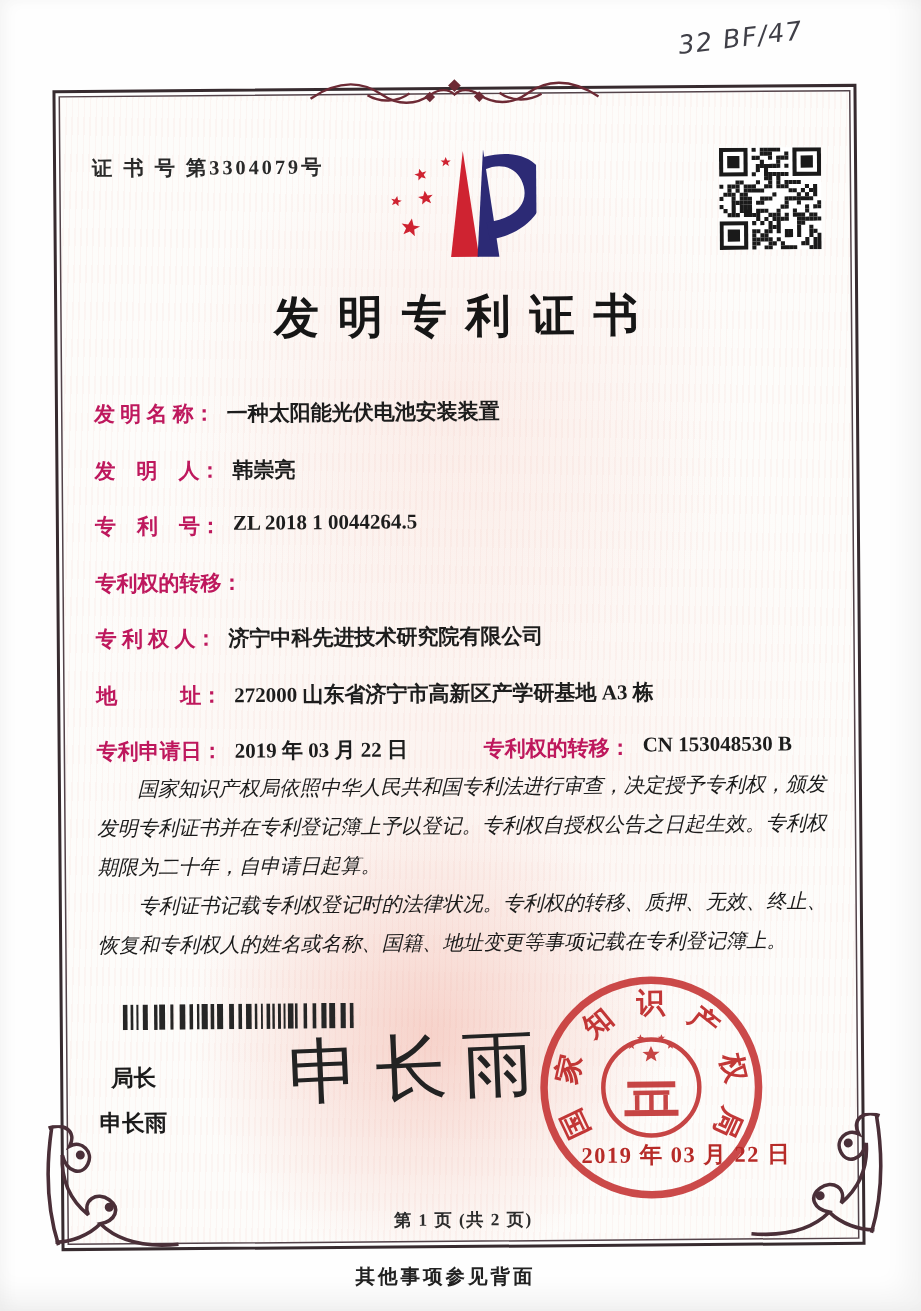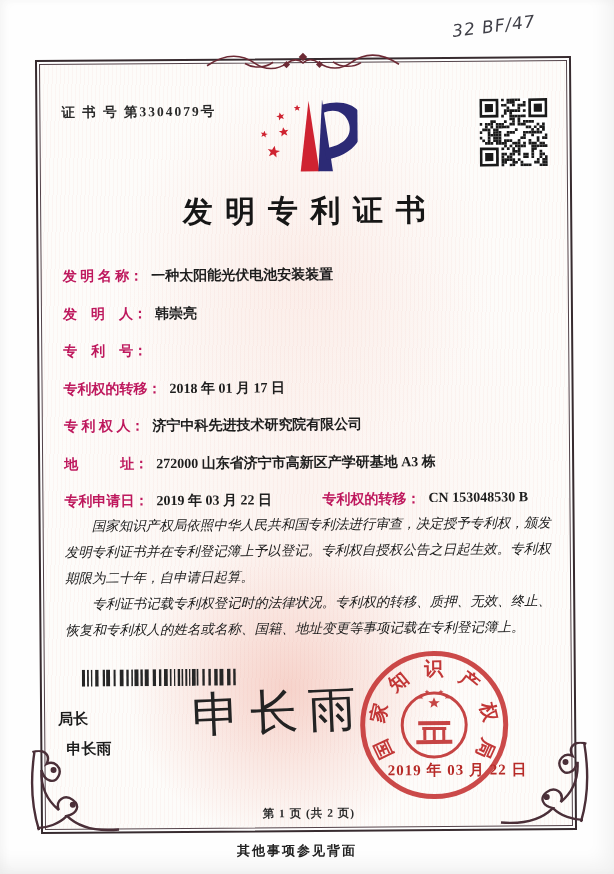--- a/index.html
+++ b/index.html
@@ -29,21 +29,21 @@
   .fields{position:absolute;left:24px;top:206px;width:492px;font-size:14px;}
   .frow{display:flex;height:18px;margin-bottom:19.5px;white-space:nowrap;}
   .flabel{font-weight:700;color:#be185d;margin-right:8px;}
   .fvalue{font-weight:600;color:#1d1d1d;}
   .grant-row{position:relative;}
   .grant-second{position:absolute;left:258px;top:0;display:flex;}
   .paras{position:absolute;left:24px;top:452px;width:486px;font-size:13.5px;line-height:26px;
         color:#1b1b1b;font-style:italic;}
   .paras p{margin:0;text-indent:2em;}
   .barcode{position:absolute;left:40px;top:608px;width:154px;height:17px;}
-  .signer-title{position:absolute;left:16px;top:648px;font-size:15px;font-weight:700;}
+  .signer-title{position:absolute;left:32px;top:648px;font-size:15px;font-weight:700;}
   .signer-name{position:absolute;left:24px;top:678px;font-size:15px;font-weight:700;}
   .signature{position:absolute;left:150px;top:620px;font-size:48px;font-weight:500;
         color:#232323;transform:rotate(-2deg);letter-spacing:10px;white-space:nowrap;
         font-family:"DejaVu Serif",serif;}
   .seal{position:absolute;left:318px;top:592px;width:148px;height:148px;border-radius:50%;
         border:5px solid rgba(194,42,42,0.85);box-sizing:border-box;}
   .seal-char{position:absolute;left:50%;top:50%;font-size:19px;font-weight:700;
         color:rgba(189,38,38,0.92);}
   .seal-emblem{position:absolute;left:50%;top:49%;transform:translate(-50%,-50%);opacity:.85;}
   .seal-date{position:absolute;left:330px;top:702px;width:170px;text-align:center;
@@ -322,24 +322,24 @@
       <div class="frow">
         <span class="flabel">发 明 名 称：</span>
         <span class="fvalue">一种太阳能光伏电池安装装置</span>
       </div>
       <div class="frow">
         <span class="flabel">发　明　人：</span>
         <span class="fvalue">韩崇亮</span>
       </div>
       <div class="frow">
         <span class="flabel">专　利　号：</span>
+        <span class="fvalue">ZL 2018 1 0044264.5</span>
       </div>
       <div class="frow">
         <span class="flabel">专利权的转移：</span>
-        <span class="fvalue">2018 年 01 月 17 日</span>
       </div>
       <div class="frow">
         <span class="flabel">专 利 权 人：</span>
         <span class="fvalue">济宁中科先进技术研究院有限公司</span>
       </div>
       <div class="frow">
         <span class="flabel">地　　　址：</span>
         <span class="fvalue">272000 山东省济宁市高新区产学研基地 A3 栋</span>
       </div>
       <div class="frow grant-row">

